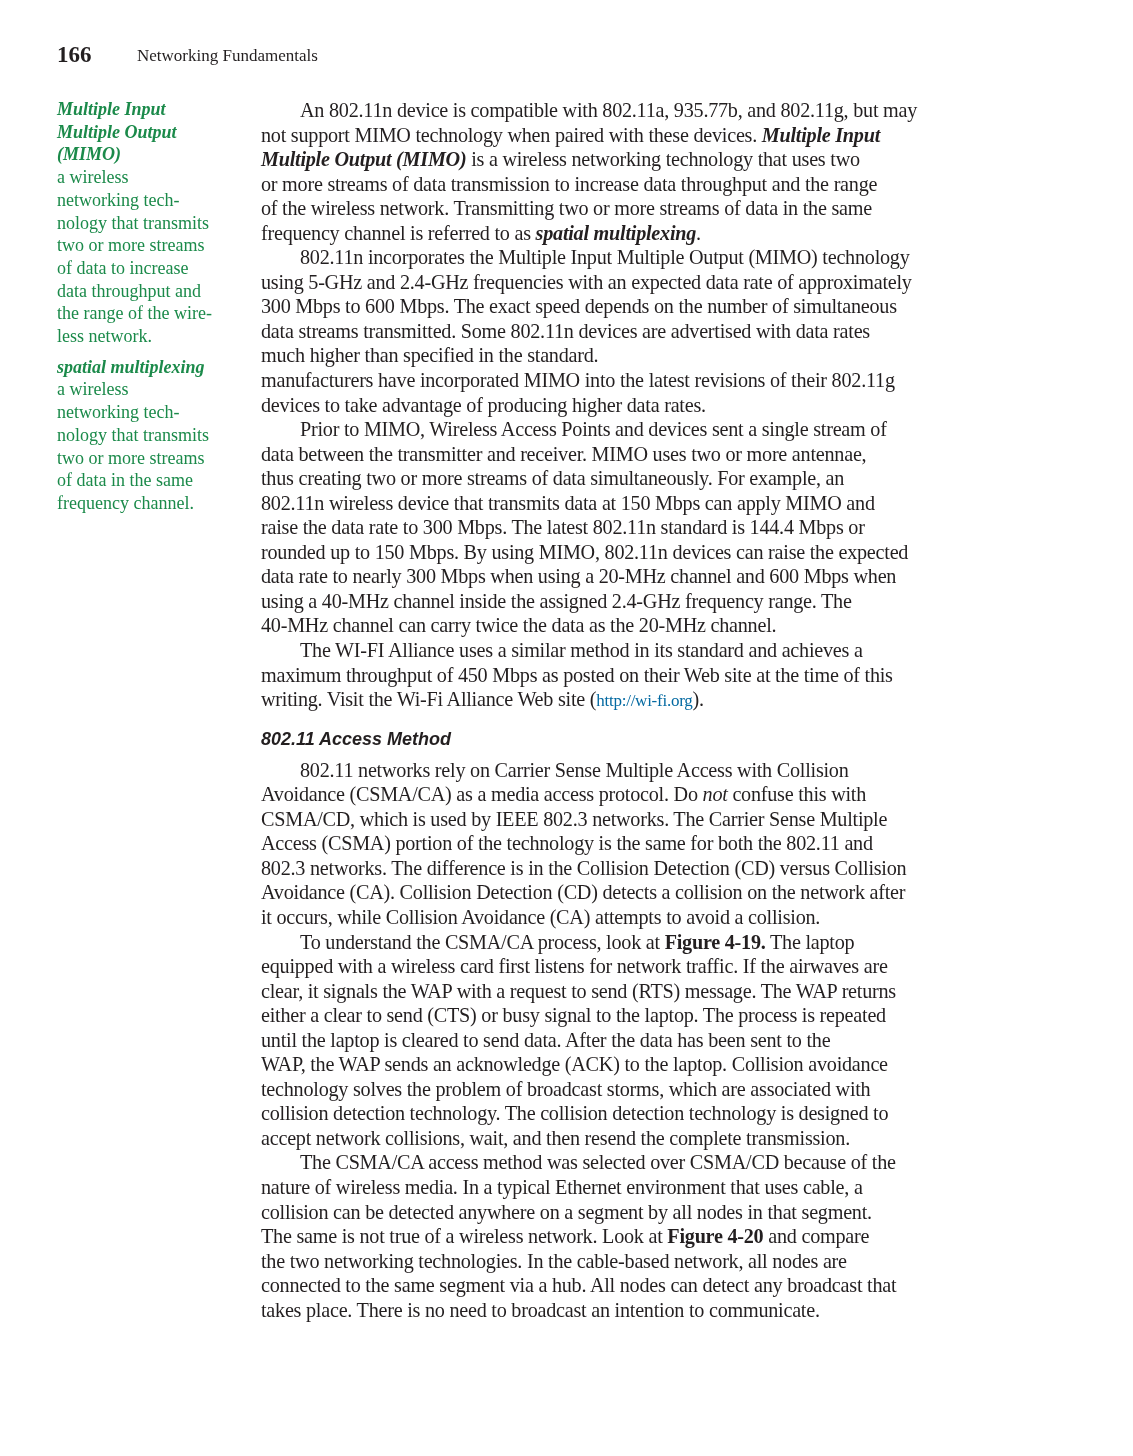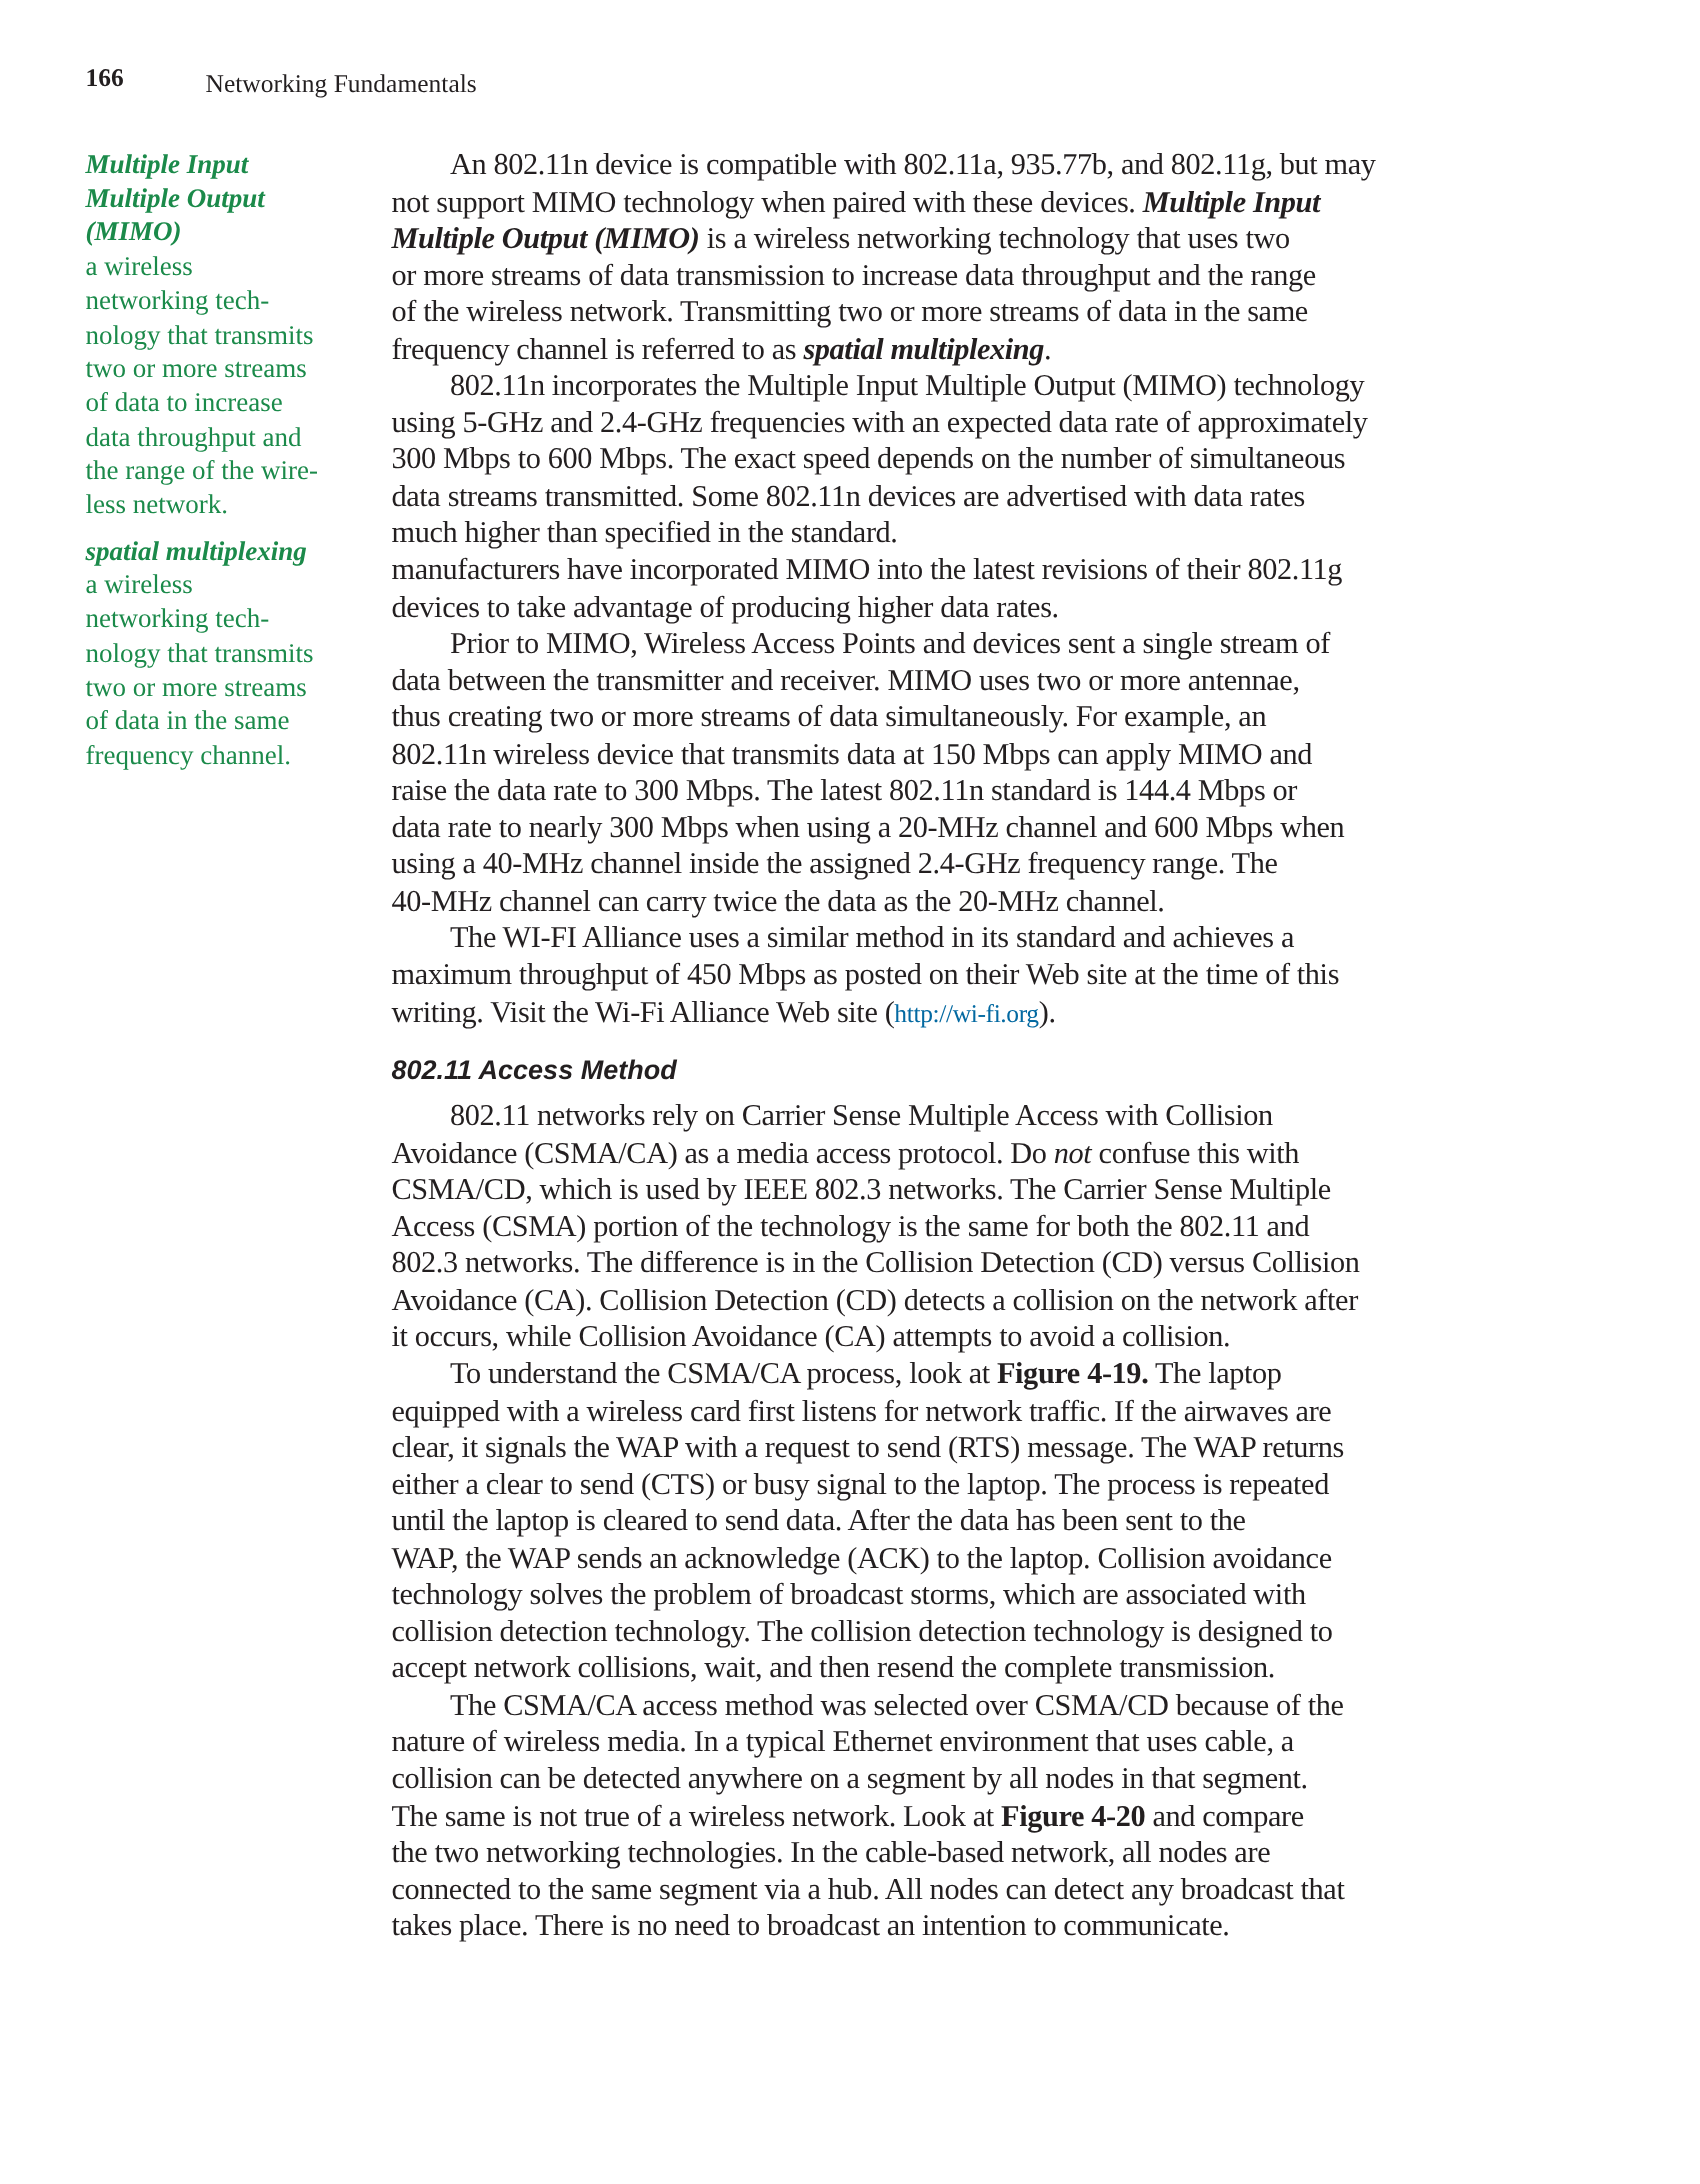--- a/index.html
+++ b/index.html
@@ -1,19 +1,19 @@
 <!DOCTYPE html>
 <html><head>
 <meta charset="utf-8">
 <style>
   html, body { margin:0; padding:0; background:#ffffff; }
   body { width:1133px; height:1456px; position:relative; overflow:hidden;
          font-family:"Liberation Serif","DejaVu Serif",serif; color:#231f20; }
   .header { position:absolute; top:42px; left:57px; height:30px; }
-  .page-num { font-weight:bold; font-size:17px; position:absolute; left:0; top:0; }
+  .page-num { font-weight:bold; font-size:23px; position:absolute; left:0; top:0; }
   .running-head { font-size:17px; position:absolute; left:80px; top:4px; white-space:nowrap; }
   .sidebar { position:absolute; left:57px; top:98px; width:190px; color:#1b8a4a;
              font-size:18px; line-height:22.7px; }
   .gloss { margin-bottom:8px; }
   .gloss-term { font-weight:bold; font-style:italic; }
   .gloss-def div, .gloss-term div { white-space:nowrap; }
   .main { position:absolute; left:261px; top:98px; width:760px; font-size:20.2px;
           line-height:24.55px; letter-spacing:-0.25px; }
   .para div { white-space:nowrap; }
   .indent { padding-left:39px; }
@@ -87,20 +87,21 @@
     <div>manufacturers have incorporated MIMO into the latest revisions of their 802.11g</div>
     <div>devices to take advantage of producing higher data rates.</div>
   </div>
 
   <div class="para">
     <div class="indent">Prior to MIMO, Wireless Access Points and devices sent a single stream of</div>
     <div>data between the transmitter and receiver. MIMO uses two or more antennae,</div>
     <div>thus creating two or more streams of data simultaneously. For example, an</div>
     <div>802.11n wireless device that transmits data at 150 Mbps can apply MIMO and</div>
     <div>raise the data rate to 300 Mbps. The latest 802.11n standard is 144.4 Mbps or</div>
+    <div>rounded up to 150 Mbps. By using MIMO, 802.11n devices can raise the expected</div>
     <div>data rate to nearly 300 Mbps when using a 20-MHz channel and 600 Mbps when</div>
     <div>using a 40-MHz channel inside the assigned 2.4-GHz frequency range. The</div>
     <div>40-MHz channel can carry twice the data as the 20-MHz channel.</div>
   </div>
 
   <div class="para">
     <div class="indent">The WI-FI Alliance uses a similar method in its standard and achieves a</div>
     <div>maximum throughput of 450 Mbps as posted on their Web site at the time of this</div>
     <div><span>writing. Visit the Wi-Fi Alliance Web site (</span><span class="link">http://wi-fi.org</span><span>).</span></div>
   </div>

